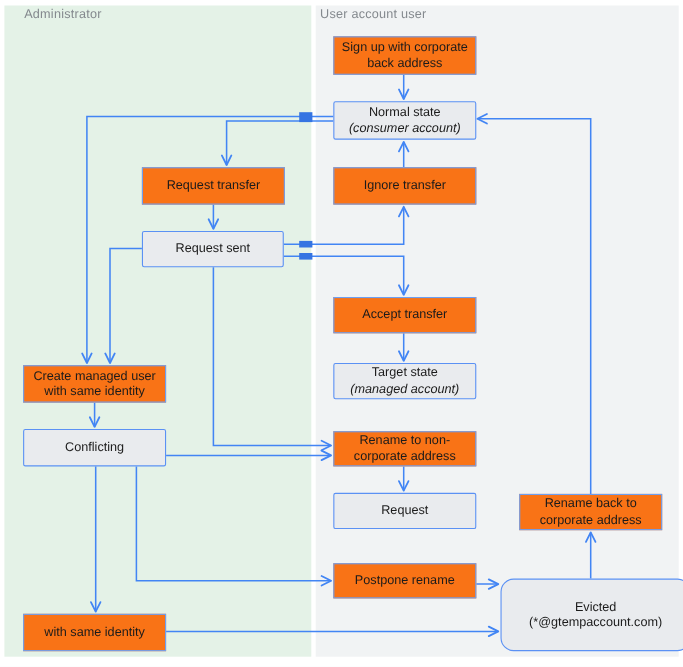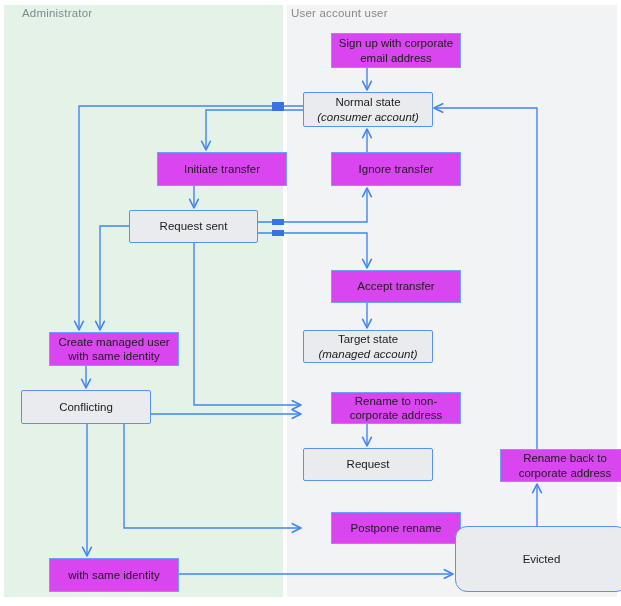--- a/index.html
+++ b/index.html
@@ -16,21 +16,21 @@
   .pane-label.left{left:22px;}
   .pane-label.right{left:291px;}
   #edge-layer{position:absolute;left:0;top:0;width:621px;height:606px;}
   .edge{fill:none;stroke:#4285f4;stroke-width:1.4px;}
   .junction{fill:#3574e2;stroke:none;}
   .node{
     position:absolute;box-sizing:border-box;display:flex;flex-direction:column;
     align-items:center;justify-content:center;text-align:center;
     font-size:11.5px;line-height:1.22;color:#1b1b1b;
   }
-  .node.action{background:#d946ef;border:1.4px solid #6d9ff2;margin-left:28px;}
+  .node.action{background:#f97316;border:1.4px solid #6d9ff2;}
   .node.state{background:#e9ebee;border:1.4px solid #5b91f4;border-radius:2px;}
   .node.state.big{border-radius:12px;}
   .node .line{white-space:nowrap;}
   .node .line.it{font-style:italic;}
 </style>
 </head>
 <body>
 
 <div class="canvas">
   <div class="pane pane-left"></div>
@@ -66,28 +66,28 @@
         <polyline points="537,449 537,108 434,108" class="edge" marker-end="url(#arrowhead)"></polyline>
         <rect x="272" y="102" width="12" height="9" class="junction"></rect>
         <rect x="272" y="219" width="12" height="6" class="junction"></rect>
         <rect x="272" y="230" width="12" height="6" class="junction"></rect>
       </g>
   </svg>
 
   <div id="node-layer">
       <div class="node action" style="left: 303px; top: 33px; width: 130px; height: 35px;">
         <div class="line">Sign up with corporate</div>
-        <div class="line">email address</div>
+        <div class="line">back address</div>
       </div>
       <div class="node state" style="left: 303px; top: 92px; width: 130px; height: 35px;">
         <div class="line">Normal state</div>
         <div class="line it">(consumer account)</div>
       </div>
       <div class="node action" style="left: 129px; top: 152px; width: 130px; height: 34px;">
-        <div class="line">Initiate transfer</div>
+        <div class="line">Request transfer</div>
       </div>
       <div class="node action" style="left: 303px; top: 152px; width: 130px; height: 34px;">
         <div class="line">Ignore transfer</div>
       </div>
       <div class="node state" style="left: 129px; top: 210px; width: 129px; height: 33px;">
         <div class="line">Request sent</div>
       </div>
       <div class="node action" style="left: 303px; top: 270px; width: 130px; height: 33px;">
         <div class="line">Accept transfer</div>
       </div>
@@ -111,18 +111,19 @@
       </div>
       <div class="node action" style="left: 472px; top: 449px; width: 130px; height: 33px;">
         <div class="line">Rename back to</div>
         <div class="line">corporate address</div>
       </div>
       <div class="node action" style="left: 303px; top: 512px; width: 130px; height: 32px;">
         <div class="line">Postpone rename</div>
       </div>
       <div class="node state big" style="left: 455px; top: 526px; width: 173px; height: 66px;">
         <div class="line">Evicted</div>
+        <div class="line">(*@gtempaccount.com)</div>
       </div>
       <div class="node action" style="left: 21px; top: 558px; width: 130px; height: 34px;">
         <div class="line">with same identity</div>
       </div>
     </div>
 </div>
 
 </body></html>

